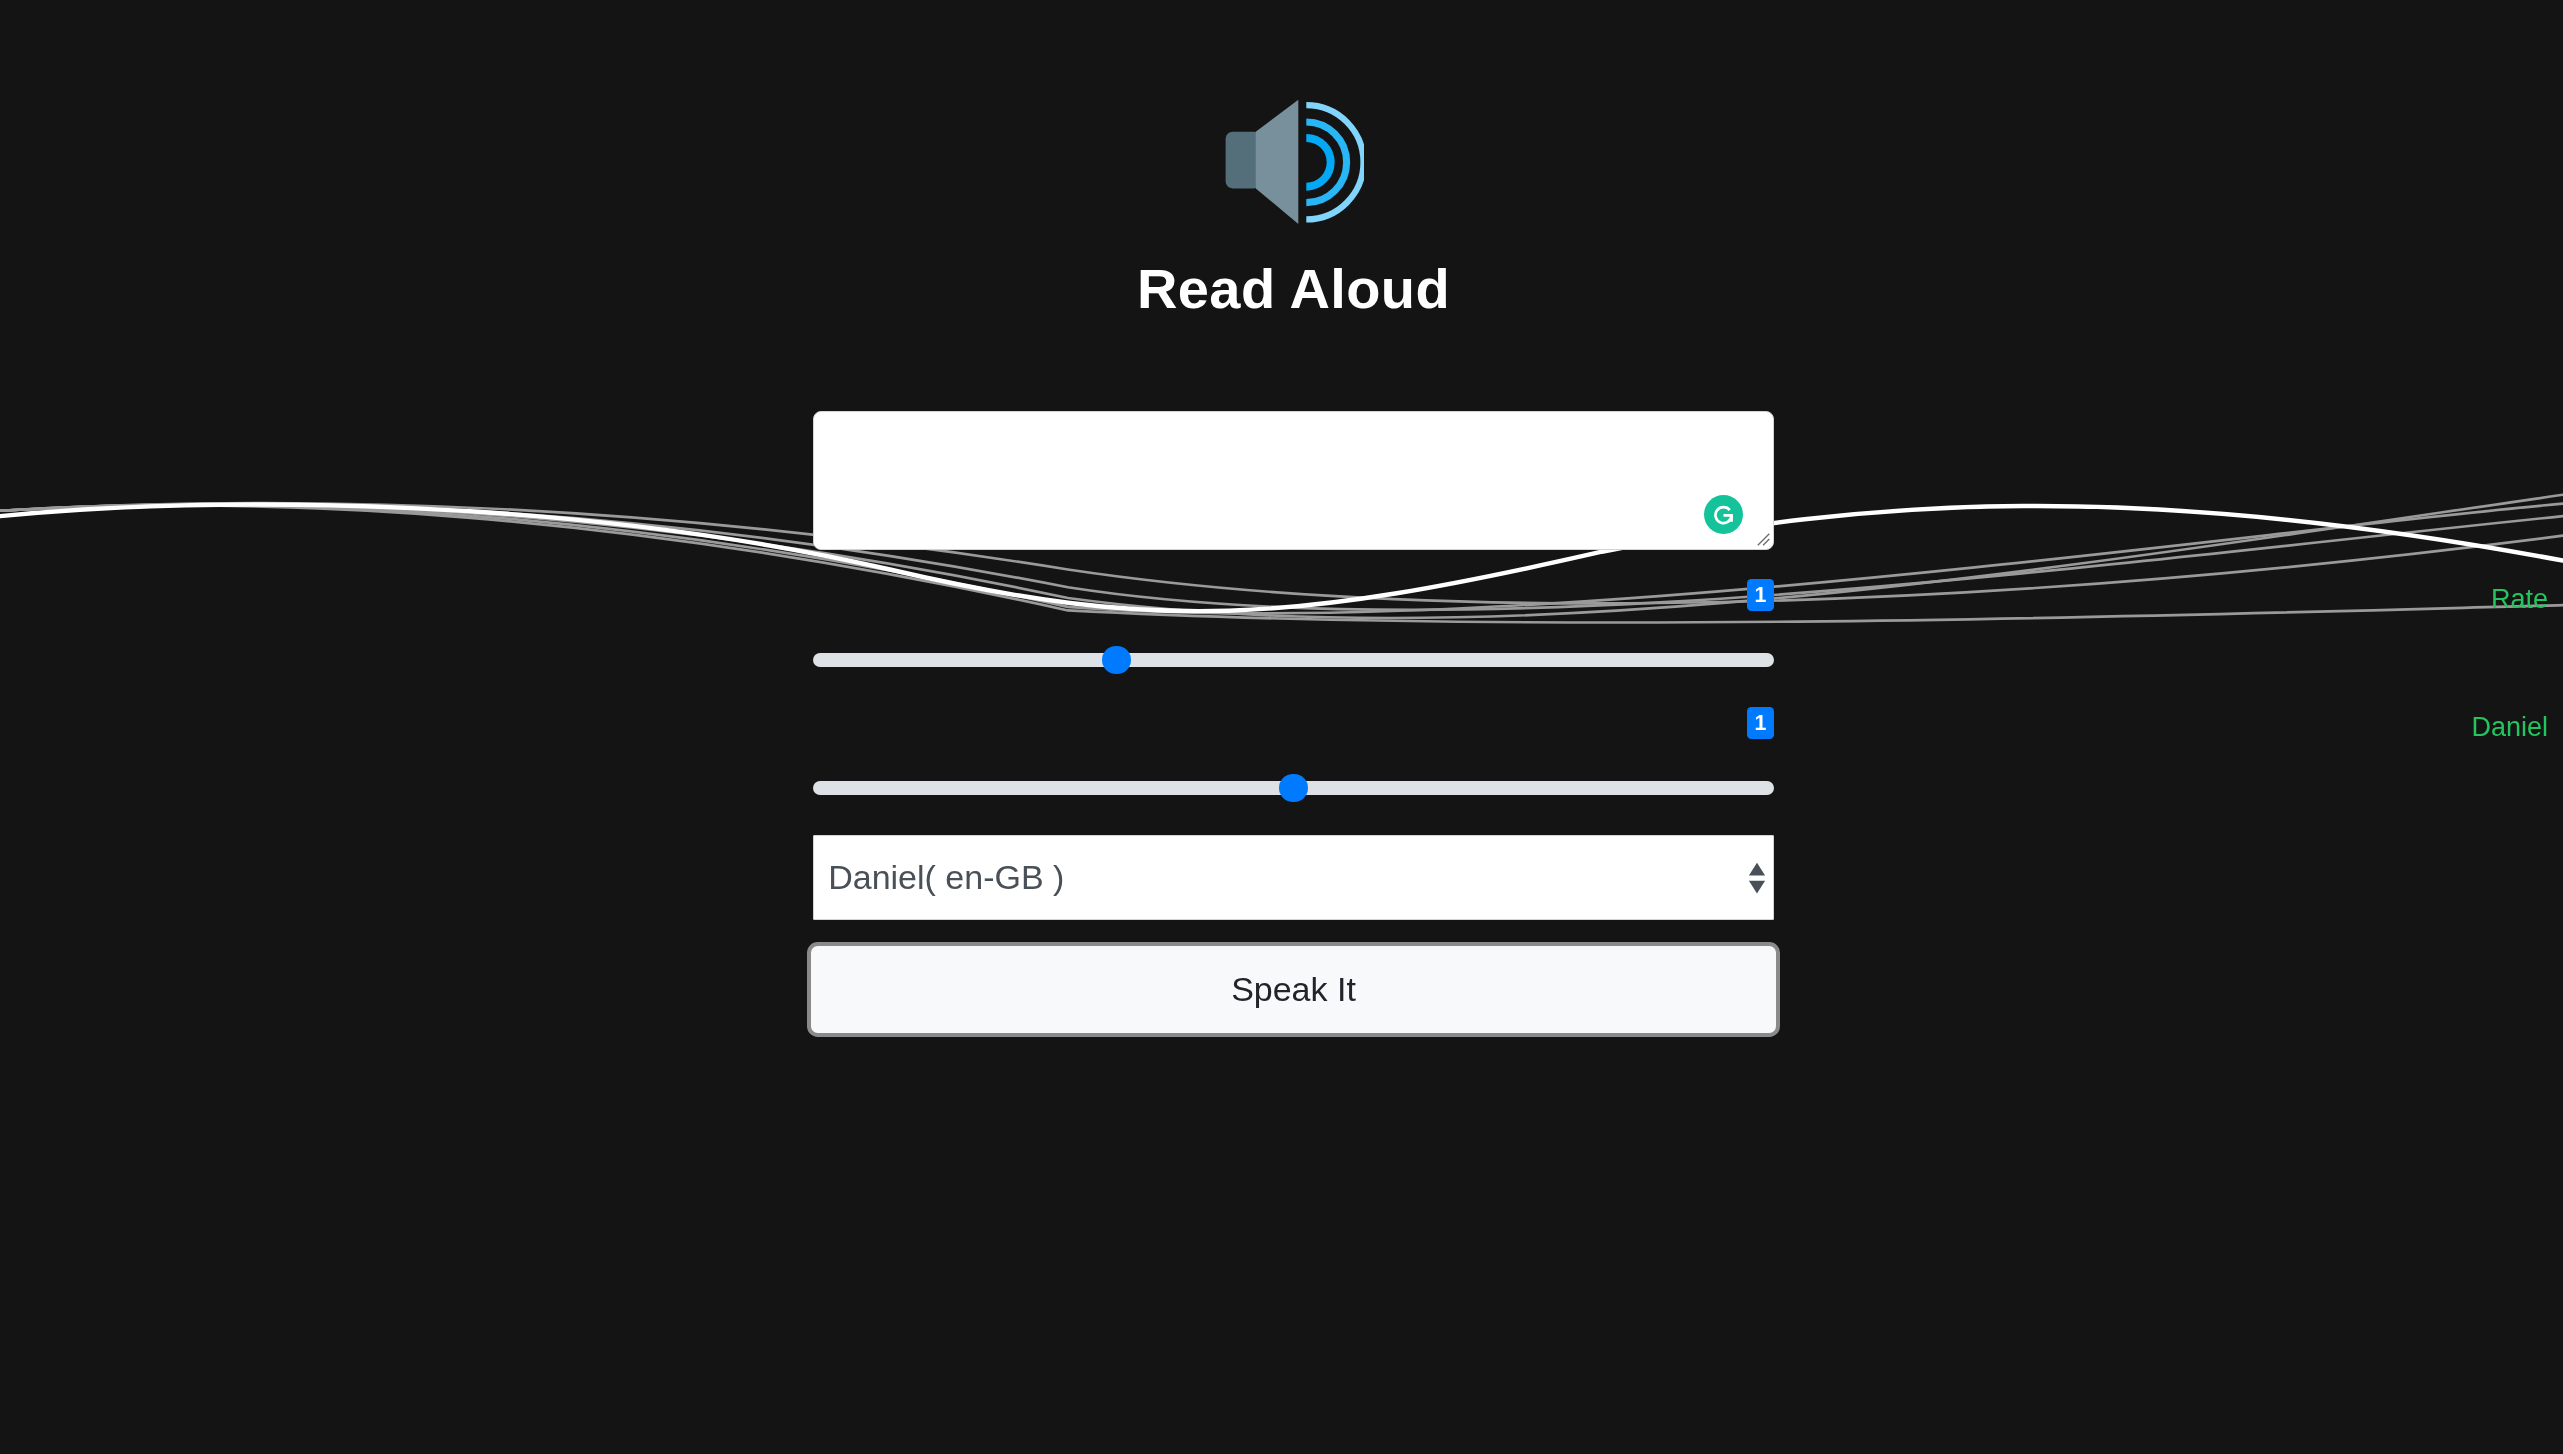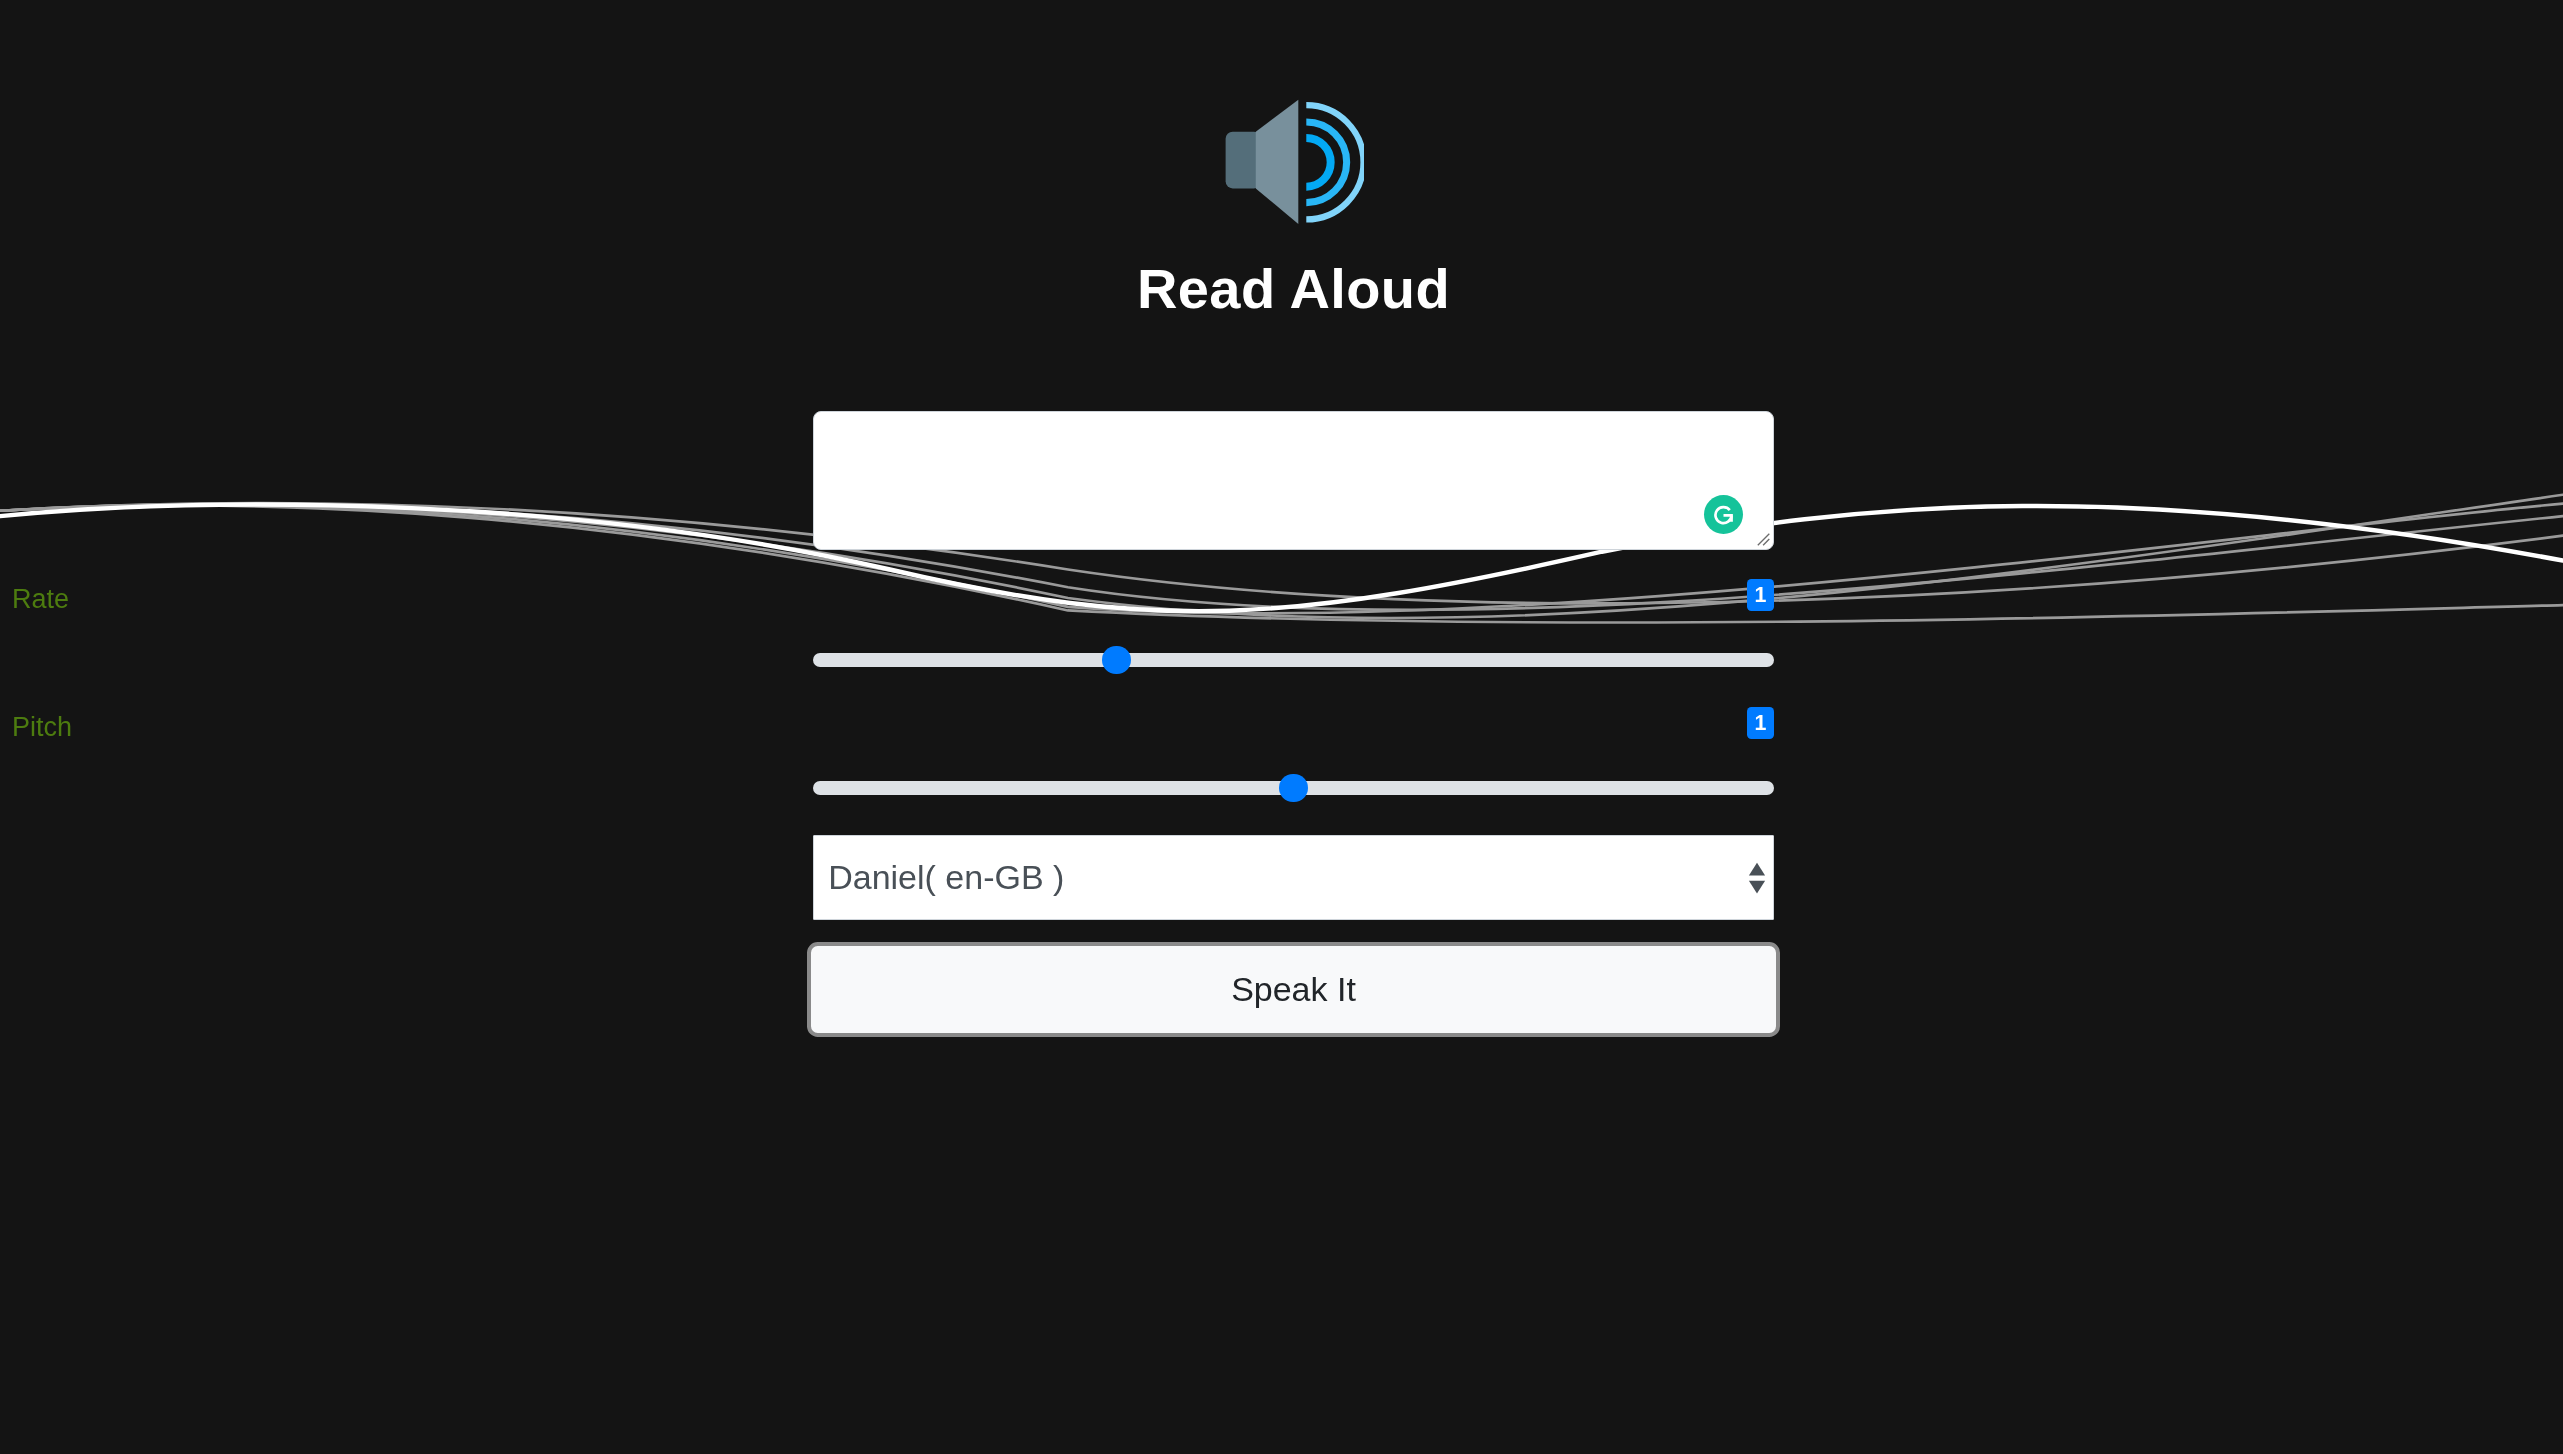--- a/index.html
+++ b/index.html
@@ -77,22 +77,22 @@
     .resize-handle {
       left: 1744px;
       top: 532px;
       width: 14.2px;
       height: 14.2px;
       z-index: 3;
     }
     .field-label {
       left: 0;
       width: 2536px;
-      text-align: left;
-      color: #4d7c0f;
+      text-align: right;
+      color: #22c55e;
       font-size: 27px;
       z-index: 2;
     }
     .rate-label { top: 584px; }
     .pitch-label { top: 712px; }
     .badge {
       width: 27px;
       height: 32px;
       left: 1735px;
       background: #007bff;
@@ -212,21 +212,21 @@
     <line x1="8" y1="15" x2="15" y2="8" stroke="#6c6c6c" stroke-width="1.5"></line>
   </svg>
 </div>
 
 <div class="abs field-label rate-label">Rate</div>
 <div class="abs badge rate-badge">1</div>
 <div class="abs slider rate-slider">
   <div class="thumb" style="left:31.6%;"></div>
 </div>
 
-<div class="abs field-label pitch-label">Pitch</div>
+<div class="abs field-label pitch-label">Daniel</div>
 <div class="abs badge pitch-badge">1</div>
 <div class="abs slider pitch-slider">
   <div class="thumb" style="left:50%;"></div>
 </div>
 
 <div class="abs voice-select">
   <span class="voice-select-value">Daniel( en-GB )</span>
   <span class="select-arrows">
     <svg width="18" height="36" viewBox="0 0 20 40">
       <polygon points="10,2 19,16 1,16" fill="#495057"></polygon>

